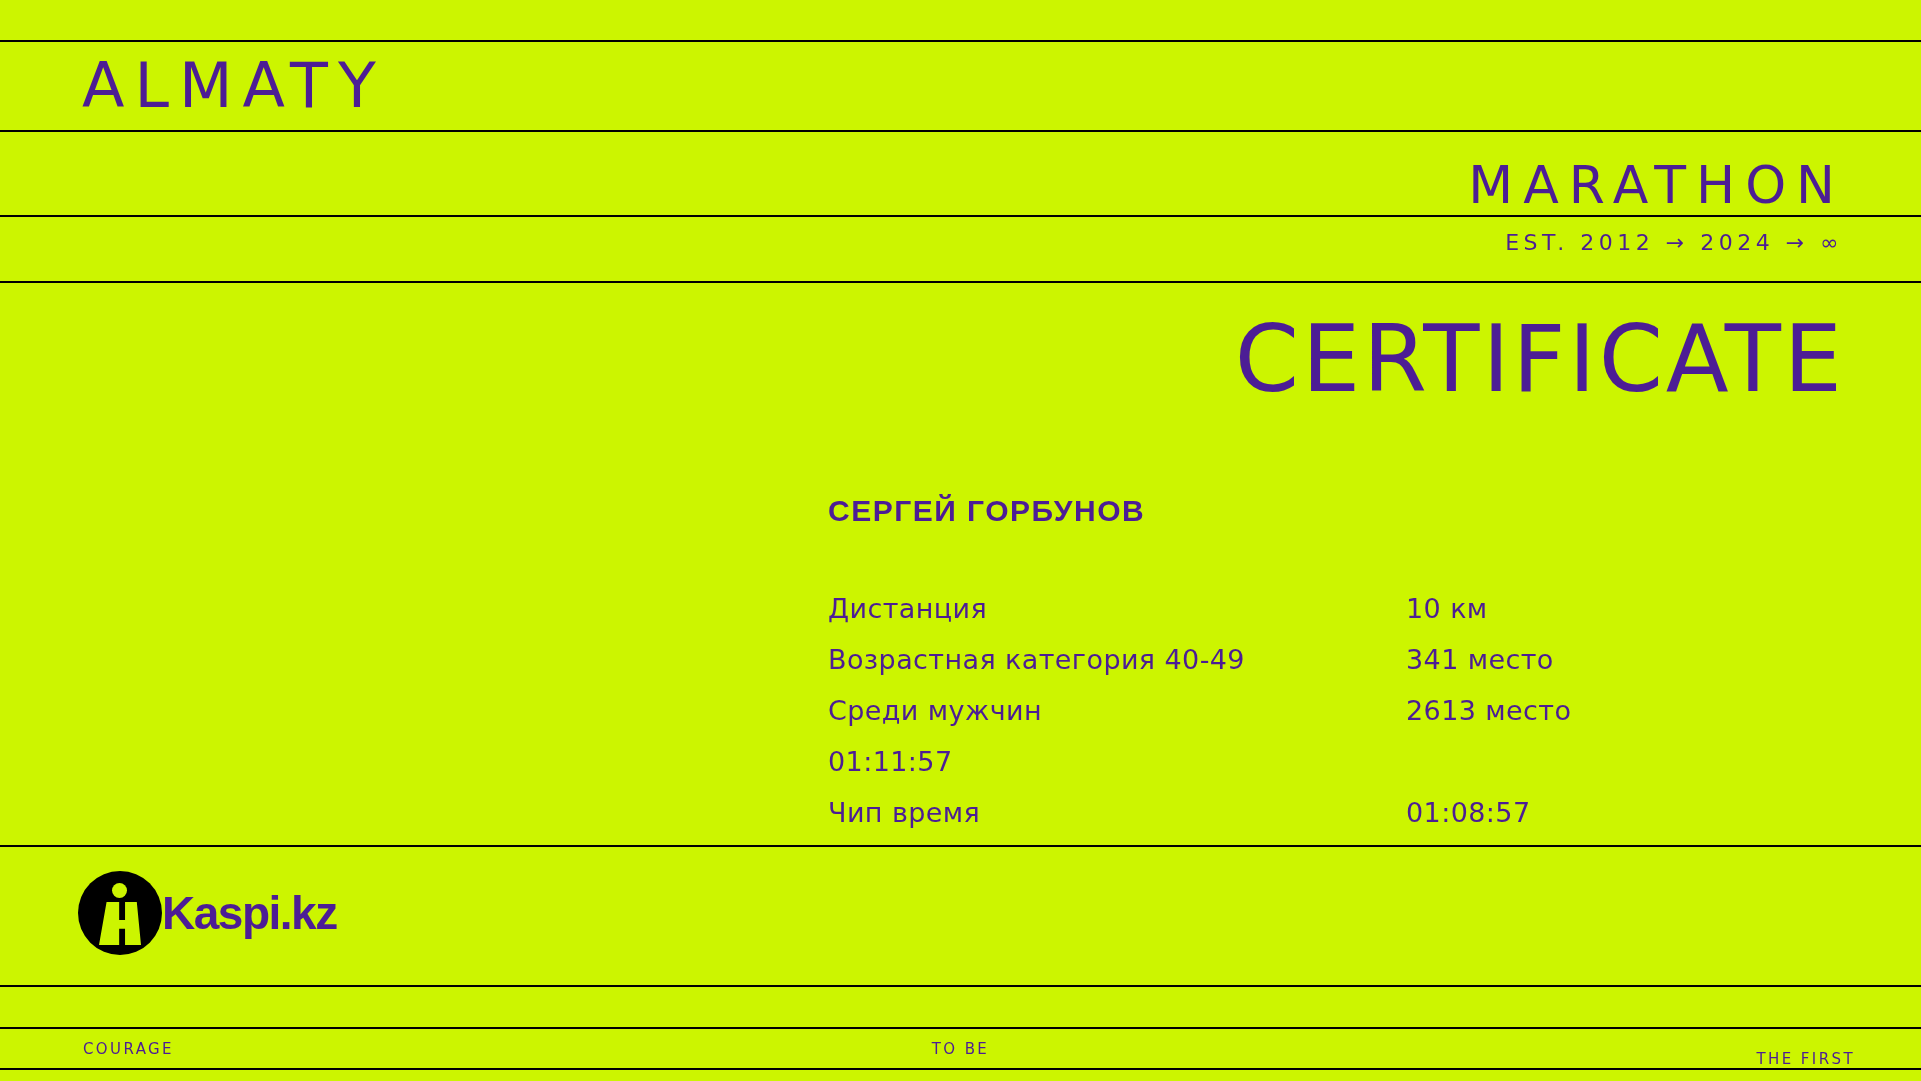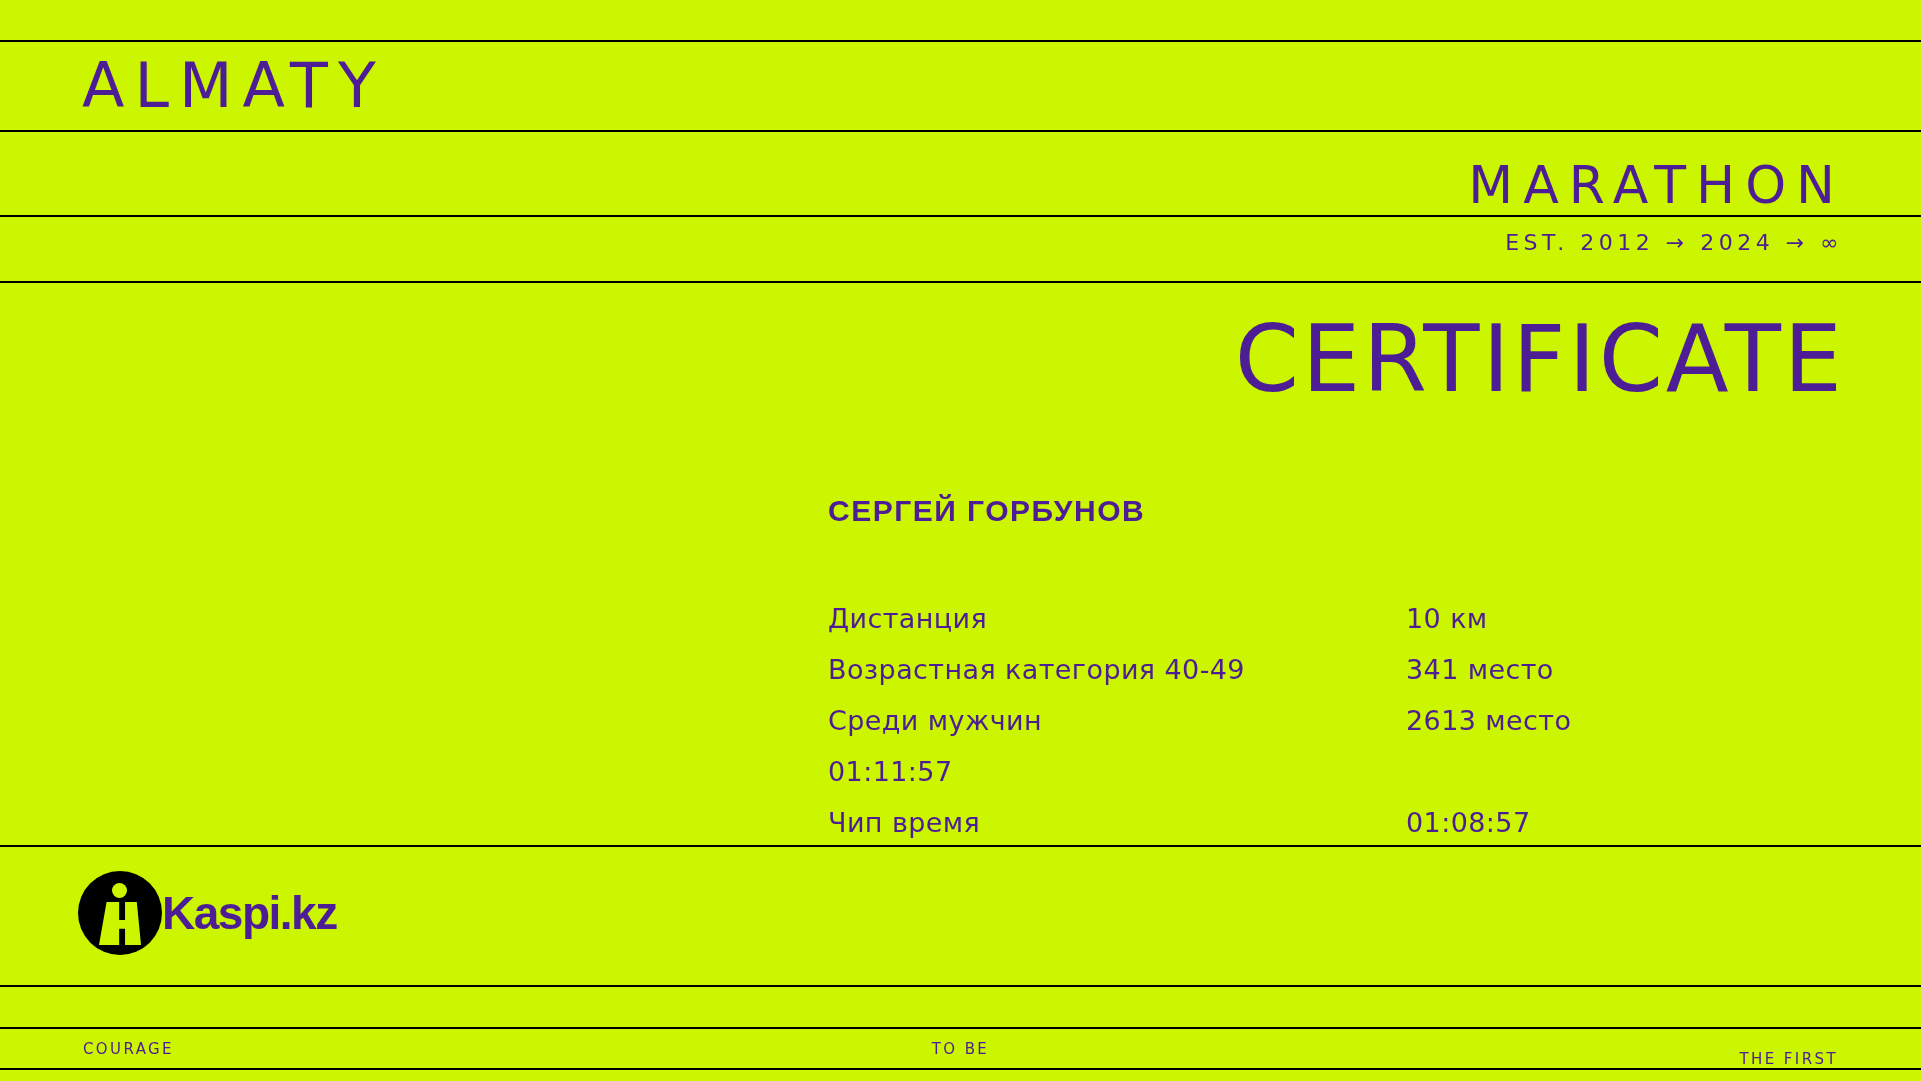--- a/index.html
+++ b/index.html
@@ -95,21 +95,21 @@
   
   .results {
     position: absolute;
     left: 828px;
     top: 583px;
     width: 790px;
   }
   .row {
     display: flex;
     height: 51px;
-    align-items: flex-end;
+    align-items: center;
   }
   .row .label {
     width: 578px;
     font-size: 27px;
     letter-spacing: 0.4px;
     font-family: "DejaVu Sans", sans-serif;
   }
   .row .value {
     font-size: 27px;
     letter-spacing: 0.4px;
@@ -185,21 +185,21 @@
     display: flex;
     align-items: center;
   }
   .footer span {
     font-size: 15px;
     letter-spacing: 2.4px;
     font-family: "DejaVu Sans", sans-serif;
   }
   .footer .f-left { position: absolute; left: 83px; text-align: right; }
   .footer .f-mid { position: absolute; left: 50%; transform: translateX(-50%); }
-  .footer .f-right { position: absolute; right: 83px; margin-top: 21px; }
+  .footer .f-right { position: absolute; right: 66px; margin-top: 21px; }
 </style>
 </head>
 <body>
 
 <div class="cert">
 
   <div class="hline r1"></div>
   <div class="hline r2"></div>
   <div class="hline r3"></div>
   <div class="hline r4"></div>

